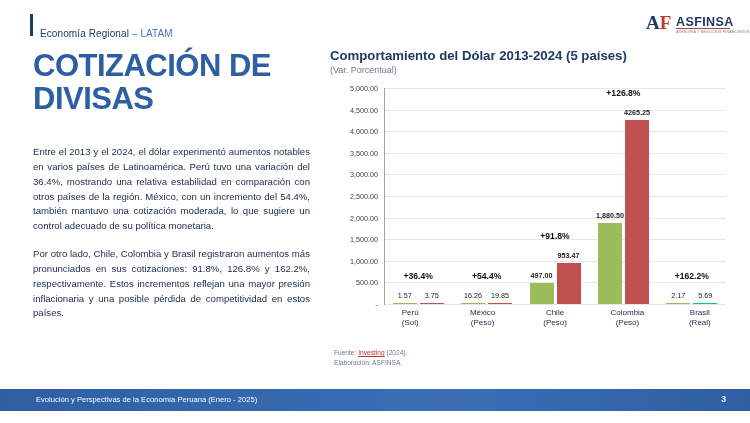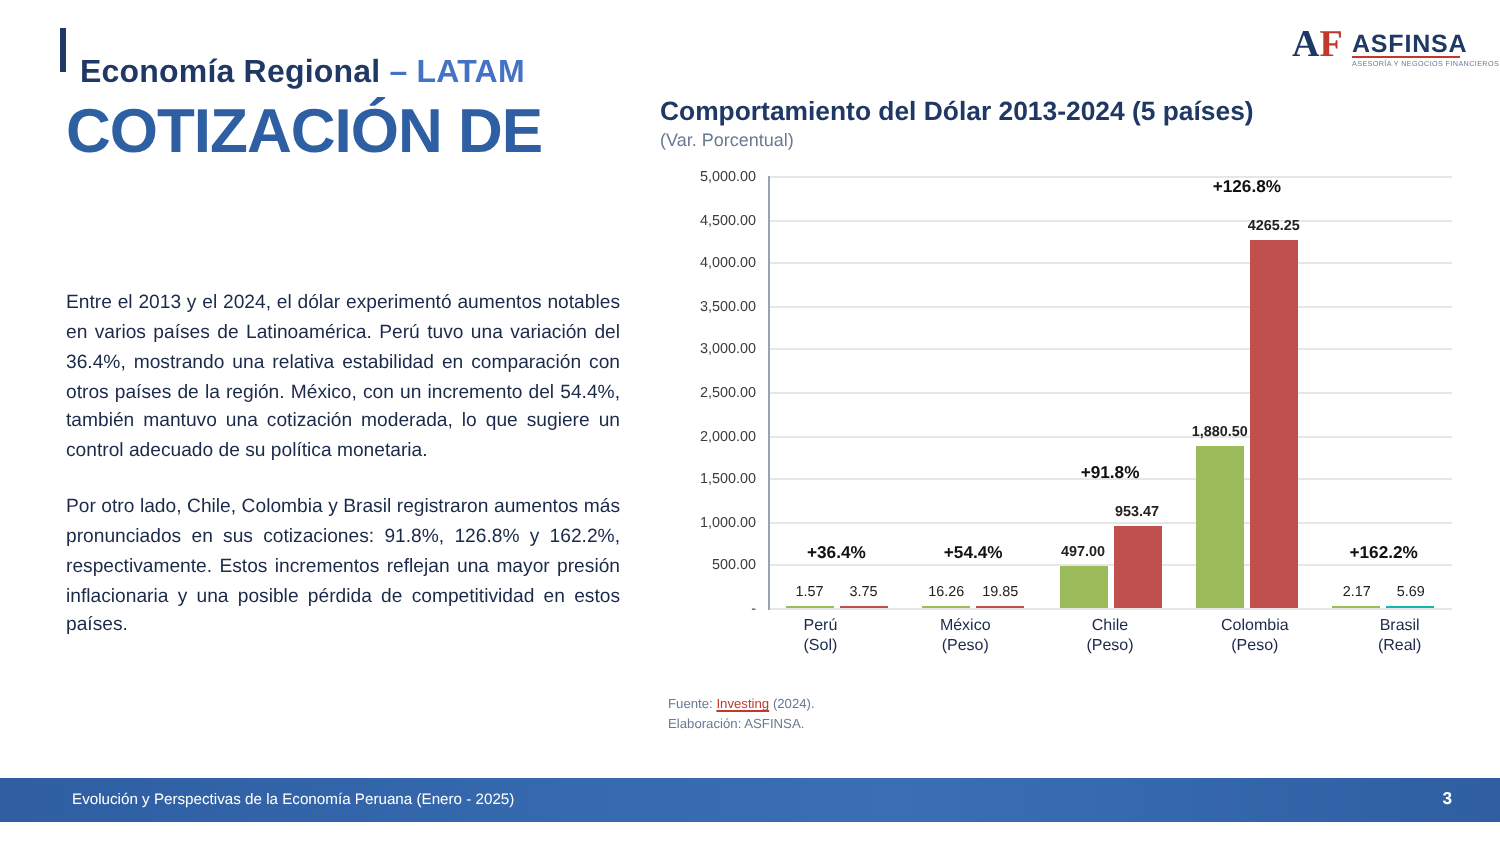--- a/index.html
+++ b/index.html
@@ -11,21 +11,21 @@
     overflow:hidden;
     position:relative;
   }
   
   .top-accent {
     position:absolute; left:30px; top:14px; width:3px; height:22px;
     background:#1f3864;
   }
   .eyebrow {
     position:absolute; left:40px; top:28px;
-    font-size:16px; font-weight:bold; color:#1f3864; letter-spacing:.1px;
+    font-size:10px; font-weight:normal; color:#1f3864; letter-spacing:.1px;
   }
   .eyebrow .accent { color:#4472c4; }
   .title {
     position:absolute; left:33px; top:50px; width:290px;
     font-size:31px; line-height:1.05; font-weight:bold;
     color:#2e5fa3; letter-spacing:-0.5px;
   }
   .title .l2 { display:block; }
   
   .logo { position:absolute; right:18px; top:12px; width:86px; height:34px; }
@@ -91,20 +91,21 @@
 <body>
 
 <div class="top-accent"></div>
 
 <div class="eyebrow">
   <span>Economía Regional</span><span class="accent"> – LATAM</span>
 </div>
 
 <div class="title">
   <span>COTIZACIÓN DE</span>
+  <span class="l2">DIVISAS</span>
 </div>
 
 <div class="logo">
   <div class="mark"><span>A</span><span class="f">F</span></div>
   <div class="name">ASFINSA</div>
   <div class="rule"></div>
   <div class="sub">ASESORÍA Y NEGOCIOS FINANCIEROS S.A.</div>
 </div>
 
 <div class="para p1">Entre el 2013 y el 2024, el dólar experimentó aumentos notables en varios países de Latinoamérica. Perú tuvo una variación del 36.4%, mostrando una relativa estabilidad en comparación con otros países de la región. México, con un incremento del 54.4%, también mantuvo una cotización moderada, lo que sugiere un control adecuado de su política monetaria.</div>

